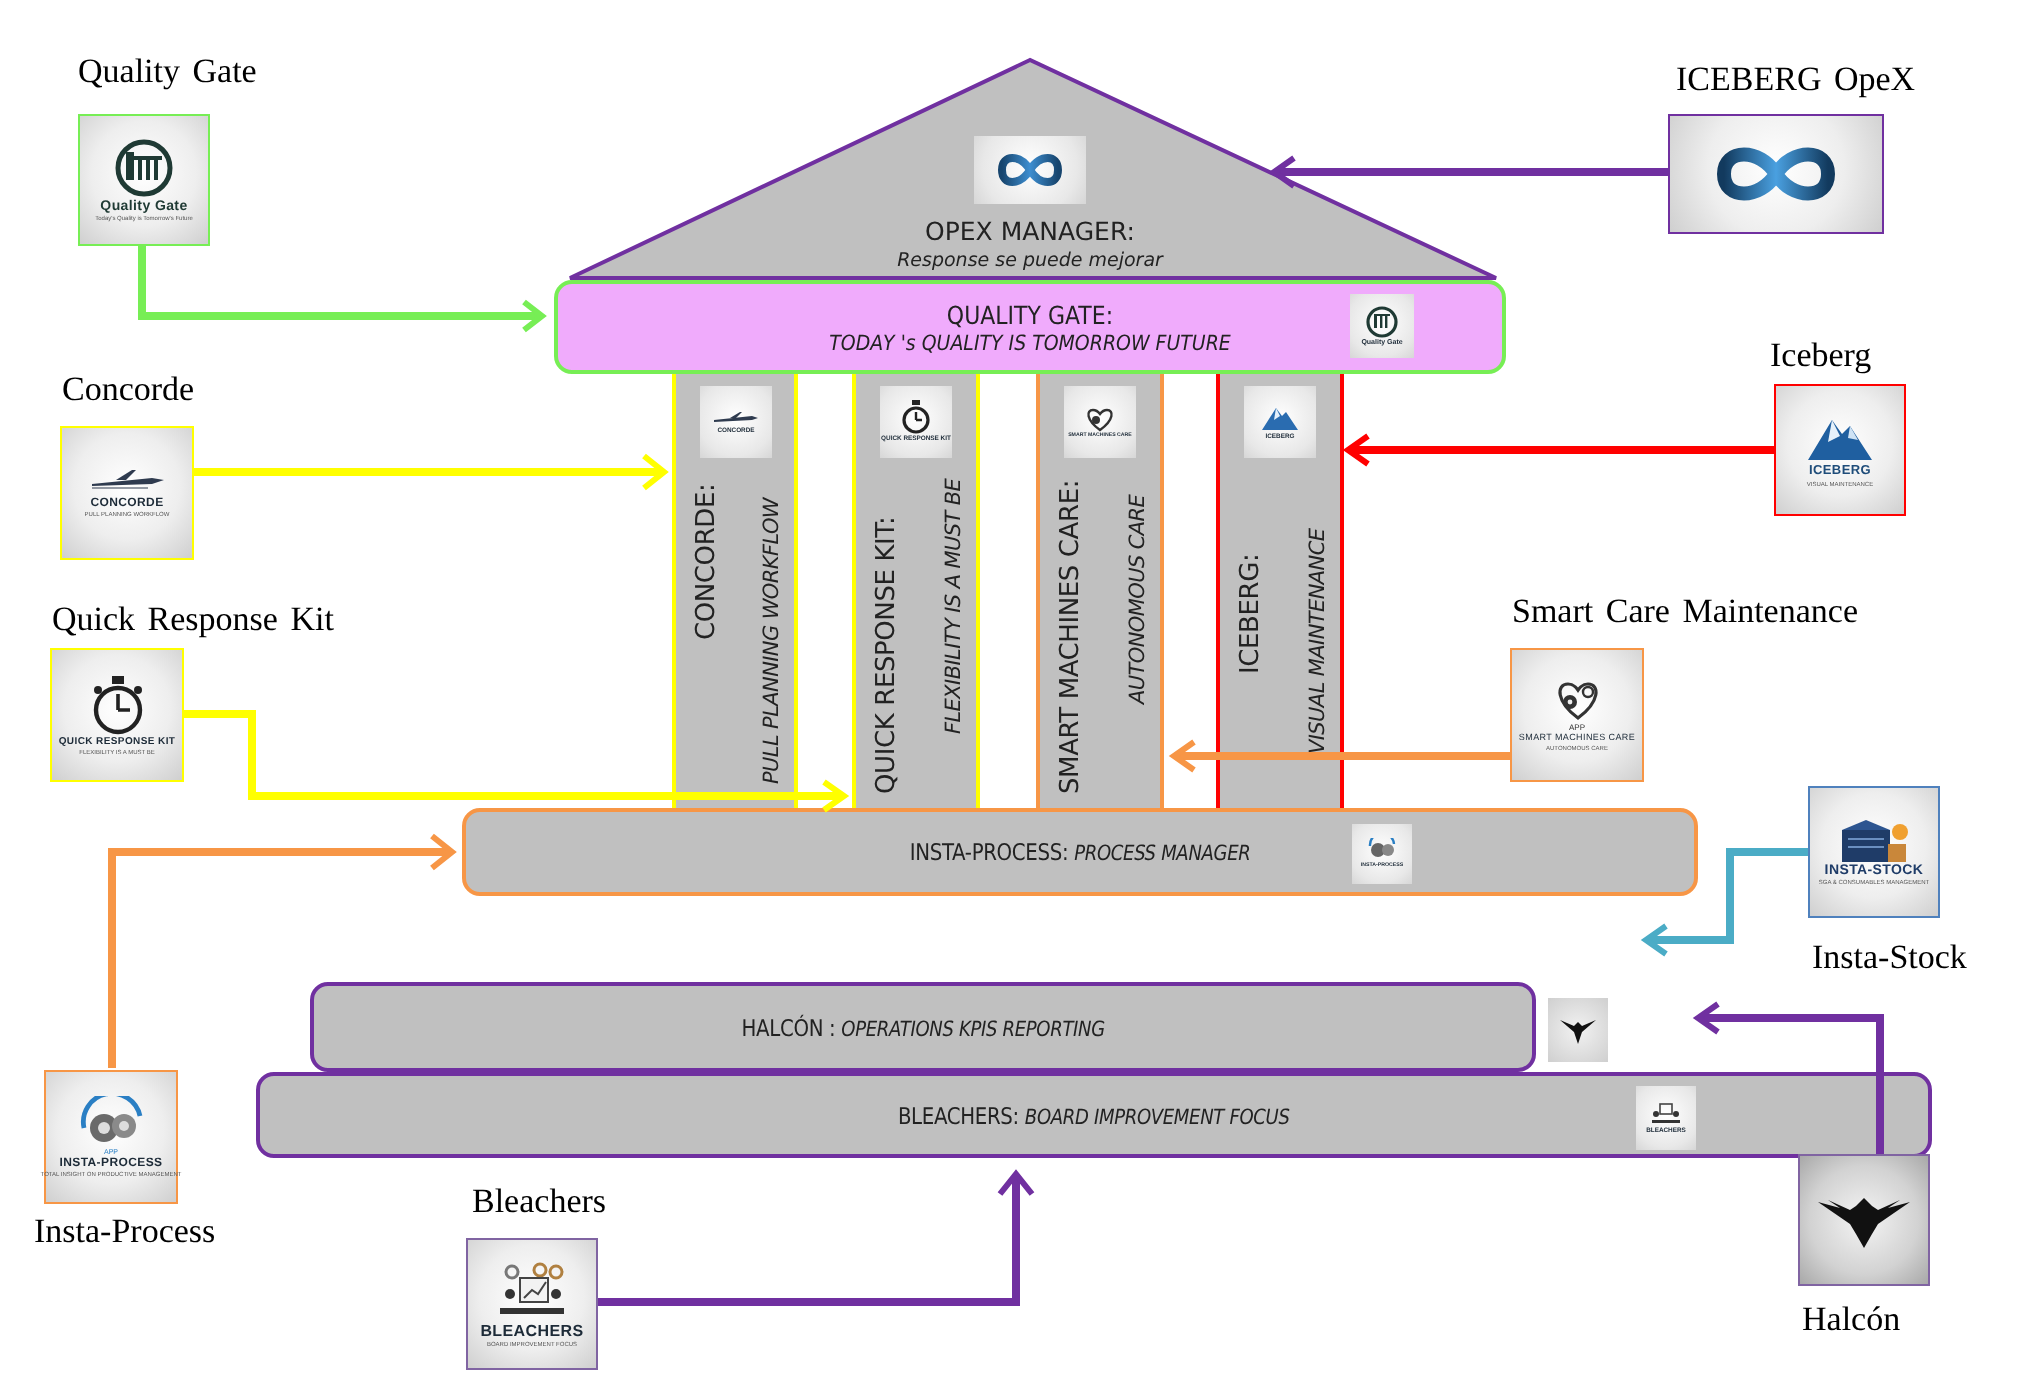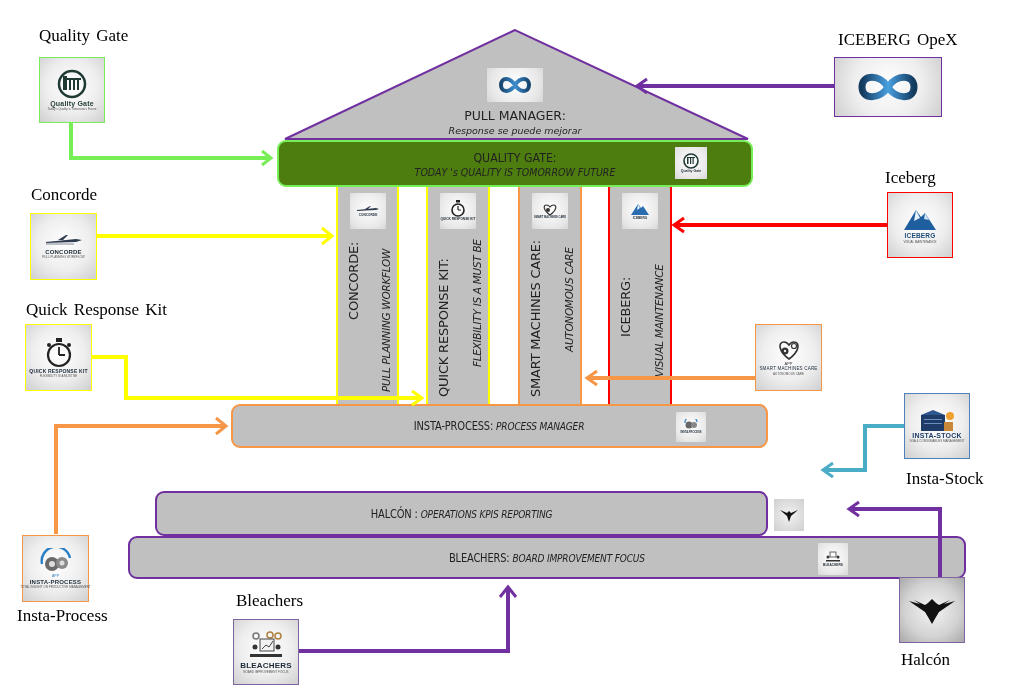--- a/index.html
+++ b/index.html
@@ -24,21 +24,21 @@
   .step-text { font-family:"DejaVu Sans", sans-serif; font-size:11.5px; color:#222; transform:scaleX(0.86); white-space:nowrap; letter-spacing:-0.2px; }
   .step-text .sub { font-style:italic; font-size:10.5px; }
 
   .pillar { position:absolute; box-sizing:border-box; background:#c0c0c0; border-left:2px solid; border-right:2px solid; }
   .pillar-title, .pillar-sub { position:absolute; white-space:nowrap; font-family:"DejaVu Sans", sans-serif; color:#222;
     transform-origin: left top; transform: rotate(-90deg); }
   .pillar-title { font-size:13px; letter-spacing:-0.2px; }
   .pillar-sub { font-size:10.5px; font-style:italic; letter-spacing:-0.3px; }
 
   .roof-text { position:absolute; left:280px; width:470px; text-align:center; color:#222; font-family:"DejaVu Sans", sans-serif; }
-  .qg-beam { position:absolute; left:277px; top:140px; width:476px; height:47px; box-sizing:border-box; background:#4d7c0f;
+  .qg-beam { position:absolute; left:277px; top:140px; width:476px; height:47px; box-sizing:border-box; background:#f0abfc;
     border:2px solid #77ee55; border-radius:9px; }
   .qg-title { position:absolute; left:0; width:100%; top:8px; text-align:center; font-size:12.5px; color:#222; transform:scaleX(0.88); }
   .qg-sub { position:absolute; left:0; width:100%; top:24px; text-align:center; font-size:10.5px; font-style:italic; color:#222; transform:scaleX(0.9); }
 </style>
 </head>
 <body>
 
 <div id="stage">
 
   <svg class="wires" viewBox="0 0 1010 693">
@@ -50,21 +50,21 @@
       <defs>
           <linearGradient id="infg" x1="0" x2="1">
             <stop offset="0" stop-color="#17456e"></stop>
             <stop offset="0.5" stop-color="#3e8ed0"></stop>
             <stop offset="1" stop-color="#17456e"></stop>
           </linearGradient>
         </defs>
       <path d="M17,10 C12,2 3,2 3,10 C3,18 12,18 17,10 C22,2 31,2 31,10 C31,18 22,18 17,10 Z" fill="none" stroke="url(#infg)" stroke-width="4"></path>
     </svg>
   </div>
-  <div class="roof-text" style="top:108px;font-size:12.5px;">PULL MANAGER:</div>
+  <div class="roof-text" style="top:108px;font-size:12.5px;">OPEX MANAGER:</div>
   <div class="roof-text" style="top:125px;font-size:9.5px;font-style:italic;">Response se puede mejorar</div>
 
   <div class="qg-beam">
     <div class="qg-title">QUALITY GATE:</div>
     <div class="qg-sub">TODAY 's QUALITY IS TOMORROW FUTURE</div>
     <div class="mini-logo" style="left:396px;top:5px;">
       <svg width="16" height="16" viewBox="0 0 16 16">
           <circle cx="8" cy="8" r="7" fill="none" stroke="#1f3a34" stroke-width="1.6"></circle>
           <rect x="4" y="5" width="1.5" height="6" fill="#1f3a34"></rect>
           <rect x="7" y="5" width="1.2" height="6" fill="#1f3a34"></rect>
@@ -117,21 +117,21 @@
       <svg width="20" height="14" viewBox="0 0 20 14">
           <path d="M1,13 L8,2 L11,6 L13,4 L19,13 Z" fill="#2a6cb0"></path>
           <path d="M8,2 L10,6 L7,8 Z" fill="#e6f1fb"></path>
         </svg>
       <div class="mini-caption">ICEBERG</div>
     </div>
     <div class="pillar-title" style="left:8px;top:150px;">ICEBERG:</div>
     <div class="pillar-sub" style="left:43px;top:190px;">VISUAL MAINTENANCE</div>
   </div>
 
-  <div class="step" style="left:231px;top:404px;width:537px;height:44px;border-color:#f79646;">
+  <div class="step" style="left:231px;top:404px;width:618px;height:44px;border-color:#f79646;">
     <div class="step-text">
       <span>INSTA-PROCESS:</span>
       <span class="sub">PROCESS MANAGER</span>
     </div>
     <div class="mini-logo" style="left:443px;top:6px;width:30px;height:30px;">
       <svg width="14" height="12" viewBox="0 0 14 12">
           <circle cx="5" cy="6" r="3.5" fill="#666"></circle>
           <circle cx="10" cy="6" r="3" fill="#888"></circle>
           <path d="M1,4 A6,6 0 0 1 13,3" fill="none" stroke="#2a7fc4" stroke-width="1.2"></path>
         </svg>
@@ -289,20 +289,21 @@
   <div class="app-tile" style="left:887px;top:192px;width:66px;height:66px;border-color:#ff0000;">
     <svg width="36" height="26" viewBox="0 0 36 26">
         <path d="M2,24 L14,4 L19,11 L23,7 L34,24 Z" fill="#1f5fa0"></path>
         <path d="M14,4 L18,12 L12,15 Z" fill="#e6f1fb"></path>
         <path d="M23,7 L27,14 L22,13 Z" fill="#cfe3f5"></path>
       </svg>
     <div class="tile-caption" style="font-size:6.5px;color:#1f4d7a;">ICEBERG</div>
     <div class="tile-sub">VISUAL MAINTENANCE</div>
   </div>
 
+  <div class="label-serif" style="left:756px;top:296px;">Smart Care Maintenance</div>
   <div class="app-tile" style="left:755px;top:324px;width:67px;height:67px;border-color:#f79646;">
     <svg width="26" height="22" viewBox="0 0 26 22">
         <path d="M13,20 C2,12 2,3 8,3 C11,3 13,6 13,6 C13,6 15,3 18,3 C24,3 24,12 13,20 Z" fill="none" stroke="#333" stroke-width="1.6"></path>
         <circle cx="9" cy="12" r="3.5" fill="#333"></circle>
         <circle cx="9" cy="12" r="1.2" fill="#eee"></circle>
         <circle cx="18" cy="7" r="2.5" fill="none" stroke="#333" stroke-width="1.2"></circle>
       </svg>
     <div class="tile-sub" style="font-size:4px;color:#333;">APP</div>
     <div class="tile-caption" style="font-size:4.5px;font-weight:normal;">SMART MACHINES CARE</div>
     <div class="tile-sub">AUTONOMOUS CARE</div>

